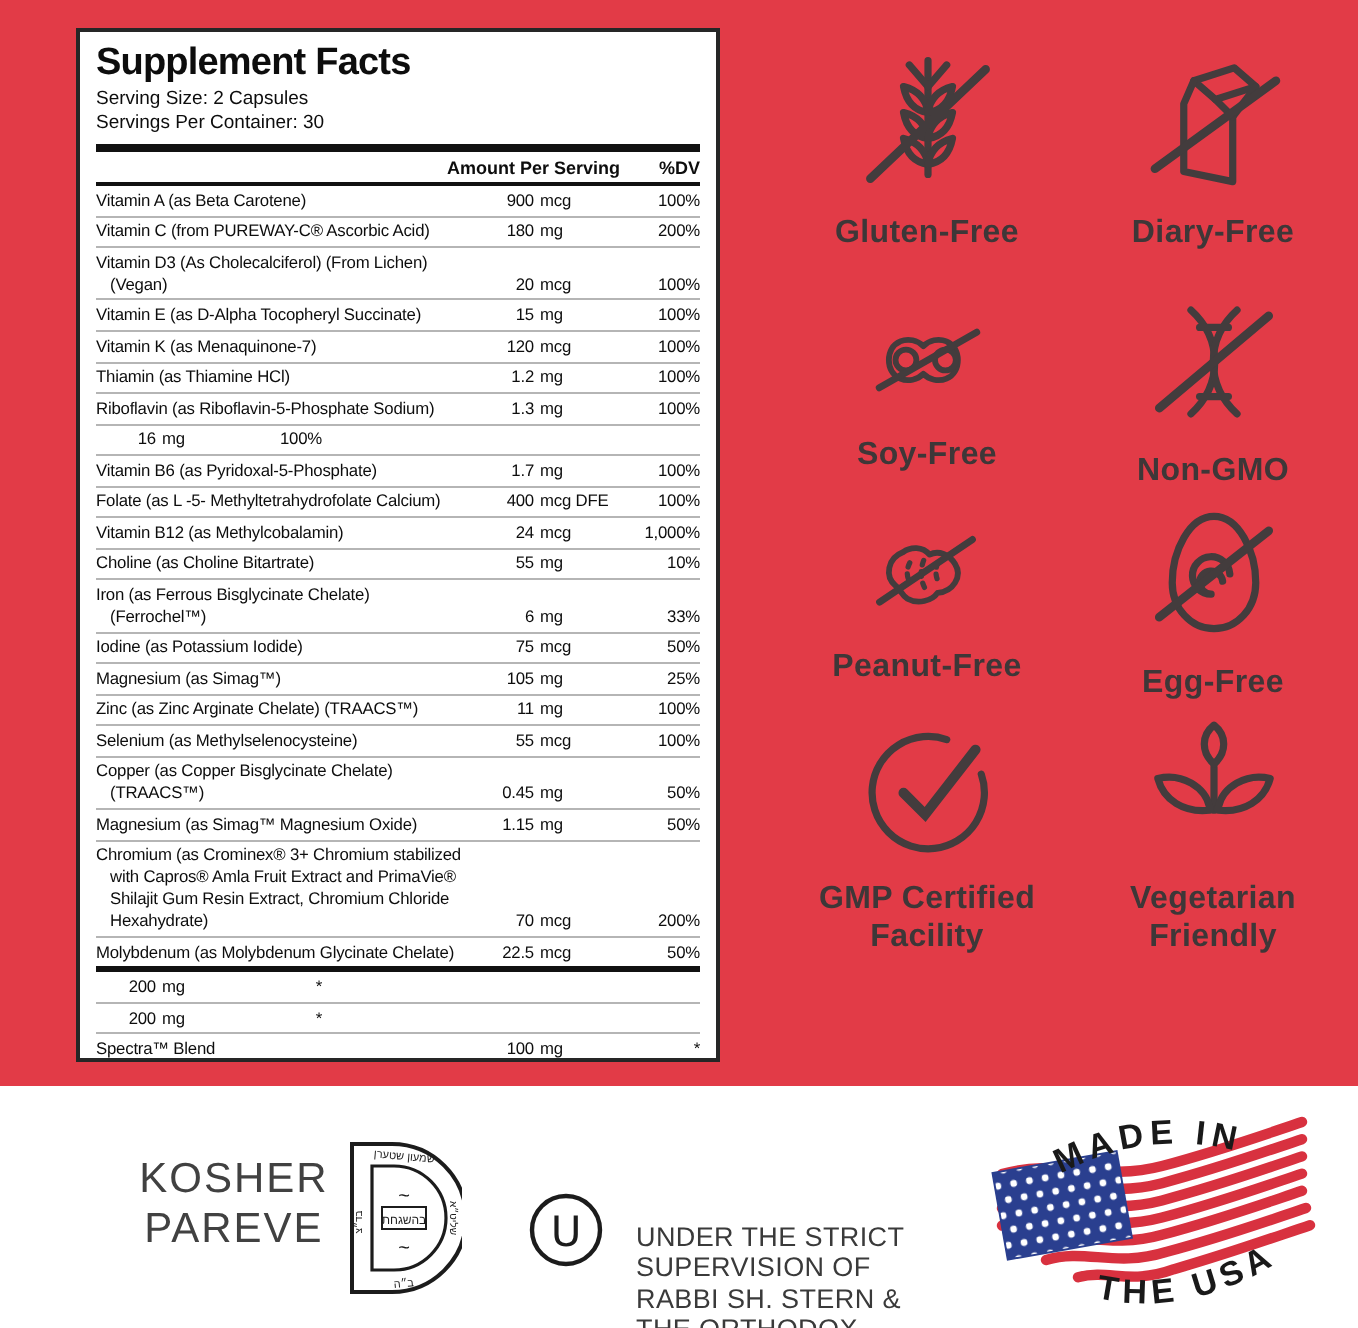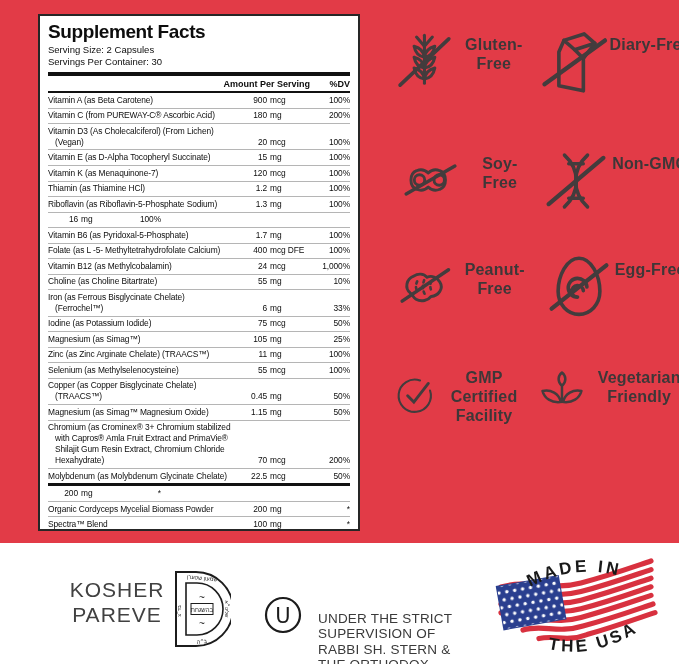--- a/index.html
+++ b/index.html
@@ -28,21 +28,21 @@
   .rnum{width:30px;text-align:right;white-space:nowrap;}
   .runit{width:40px;padding-left:3px;white-space:nowrap;}
   .rdv{width:40px;text-align:right;}
   .rdesc{font-size:7.2px;line-height:1.32;color:#1c1c1c;padding:1px 4px 1px 8px;}
   .rdesc:empty{display:none;}
 
   
   .badges{position:absolute;left:394px;top:26px;width:282px;display:grid;
           grid-template-columns:1fr 1fr;column-gap:4px;grid-template-rows:119px 106px 108px auto;
           justify-items:center;}
-  .badge{display:flex;flex-direction:row;align-items:flex-start;text-align:center;}
+  .badge{display:flex;flex-direction:column;align-items:center;text-align:center;}
   .badge svg{width:72px;height:72px;}
   .badge.short svg{width:78px;height:58px;margin-top:6px;}
   .blabel{margin-top:9px;font-size:16px;font-weight:bold;color:#3e3738;letter-spacing:.2px;line-height:1.2;}
   .bstroke{stroke:#433c3d;stroke-width:5;fill:none;stroke-linecap:round;stroke-linejoin:round;}
   .bslash{stroke:#433c3d;stroke-width:6;fill:none;stroke-linecap:round;}
   .bdash{stroke:#433c3d;stroke-width:4.5;fill:none;stroke-linecap:round;stroke-dasharray:4 6;}
 
   
   .footer{position:absolute;left:0;top:543px;width:679px;height:121px;background:#fff;}
   .kosher{position:absolute;left:50px;top:34px;width:134px;text-align:center;font-size:21px;
@@ -292,21 +292,20 @@
           <div class="trow-line">
             <span class="rnum">200</span>
             <span class="runit">mg</span>
             <span class="rdv">*</span>
           </div>
 
         </div>
 
         <div class="trow">
           <div class="trow-line">
-            <span class="rname">Organic Cordyceps Mycelial Biomass Powder</span>
             <span class="rnum">200</span>
             <span class="runit">mg</span>
             <span class="rdv">*</span>
           </div>
 
         </div>
 
         <div class="trow">
           <div class="trow-line">
             <span class="rname">Spectra™ Blend</span>

